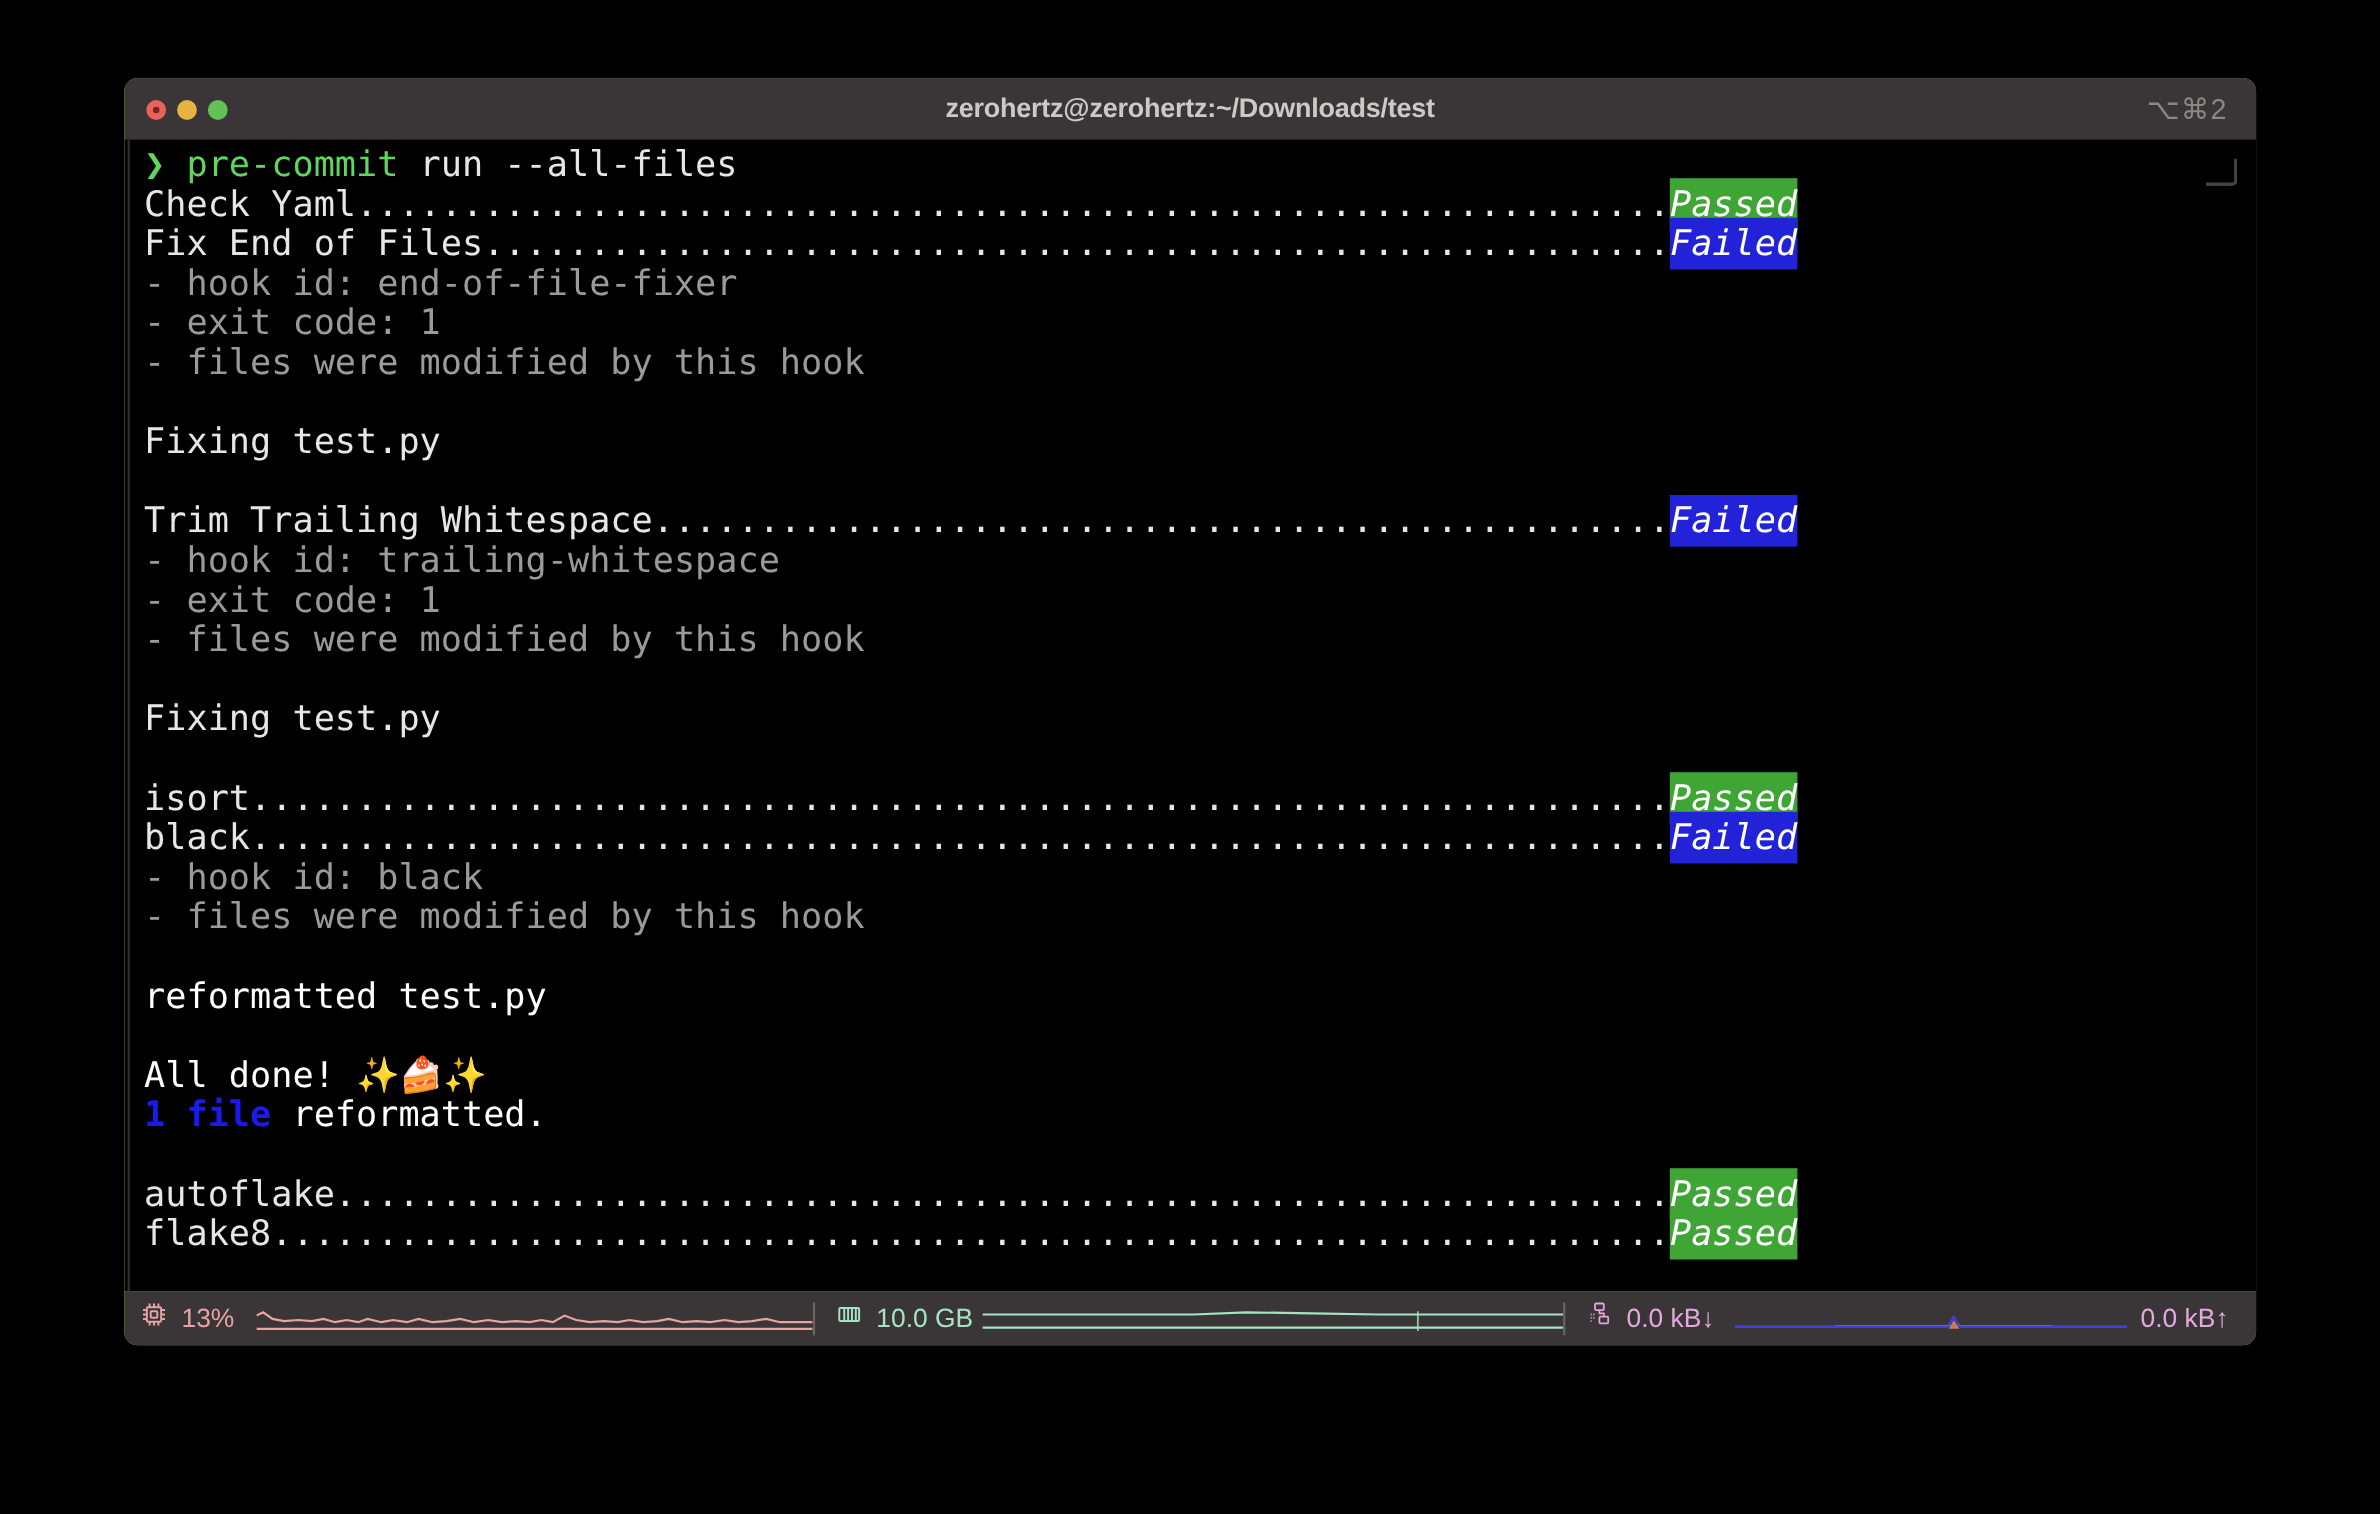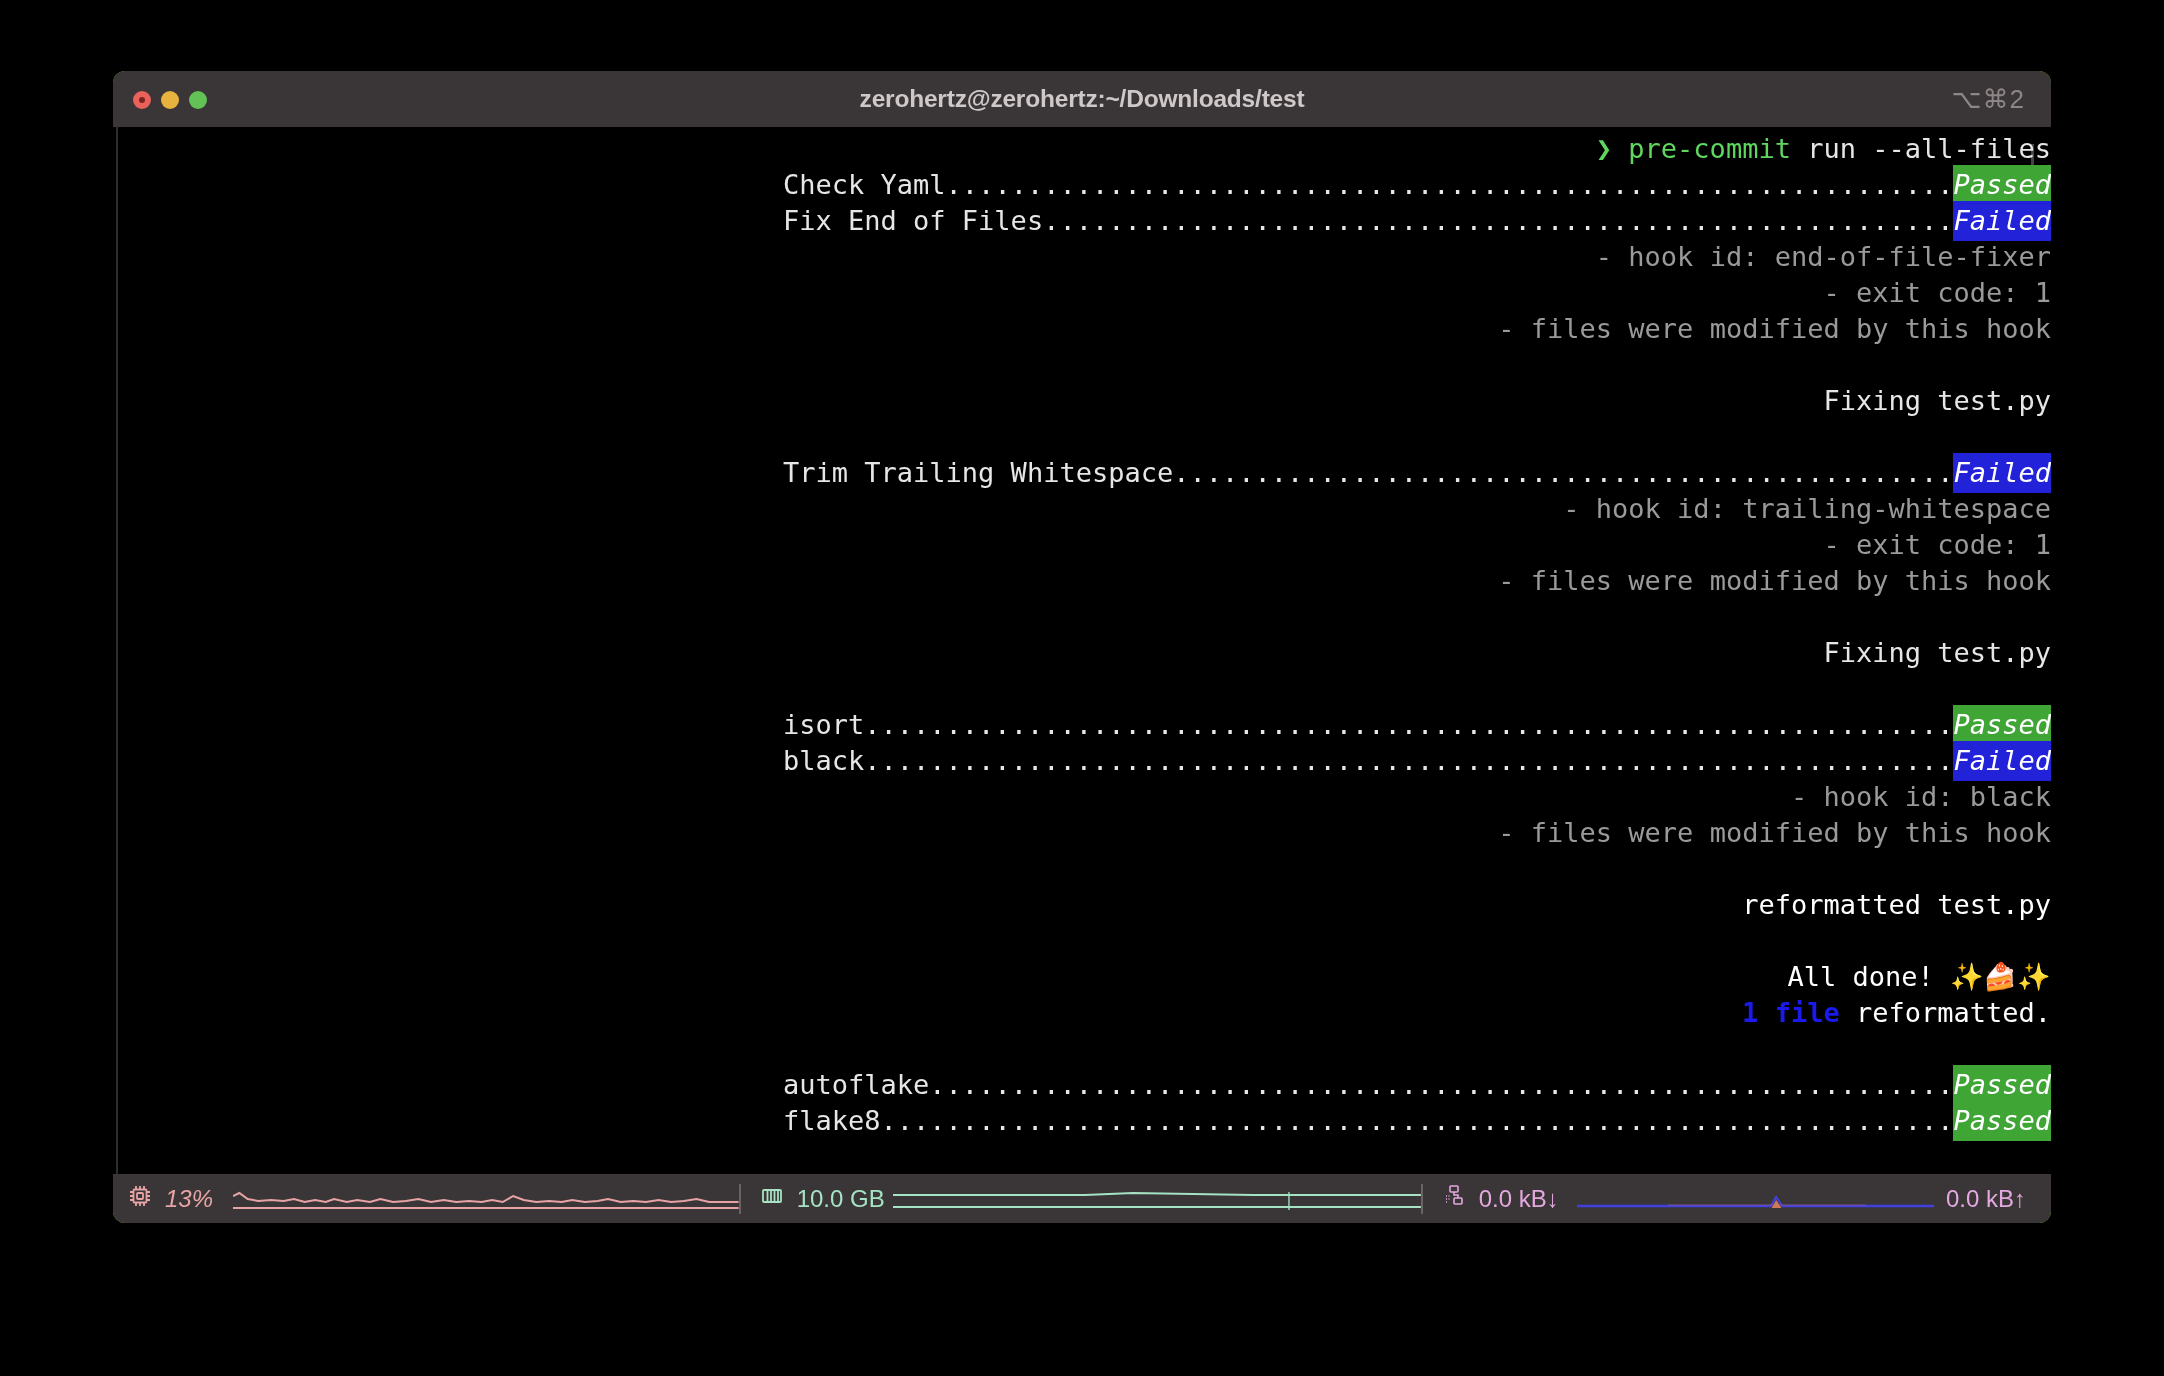--- a/index.html
+++ b/index.html
@@ -102,25 +102,24 @@
 
   #lines {
     position: absolute;
     left: 18px;
     top: 4px;
     right: 0;
   }
   .line {
     height: 36px;
     line-height: 36px;
-    font-size: 27px;
+    font-size: 32px;
     white-space: pre;
     color: #d8d8d8;
     letter-spacing: 0px;
-    text-align: right;
   }
   .line.blank { color: transparent; }
 
   .c-green  { color: #5fd75f; }
   .c-white  { color: #e6e6e6; }
   .c-dim    { color: #9a9a9a; }
   .c-bold   { color: #ffffff; font-weight: normal; }
   .c-blueb  { color: #1a1aee; font-weight: bold; }
 
   .badge {
@@ -164,21 +163,21 @@
     white-space: nowrap;
   }
   .sb-graph {
     flex: 1 1 auto;
     height: 34px;
     position: relative;
     overflow: hidden;
   }
   .sb-graph svg { display: block; width: 100%; height: 100%; }
 
-  #seg-cpu  { width: 726px; color: #e7a3a5; padding-left: 14px; font-style: italic; }
+  #seg-cpu  { width: 726px; color: #e7a3a5; padding-left: 14px; }
   #seg-mem  { flex: 0 0 auto; width: 662px; color: #a6e3c4; padding-left: 18px; }
   #seg-net  { flex: 1 1 auto; color: #e4a8e0; padding-left: 18px; padding-right: 7px; }
 
   #seg-cpu .sb-label  { margin: 0 20px 0 12px; }
   #seg-mem .sb-label  { margin: 0 8px 0 12px; }
   #seg-net .sb-label  { margin: 0 18px 0 12px; }
   #net-up { margin-left: 18px; margin-right: 0; }
 </style>
 </head>
 <body>

